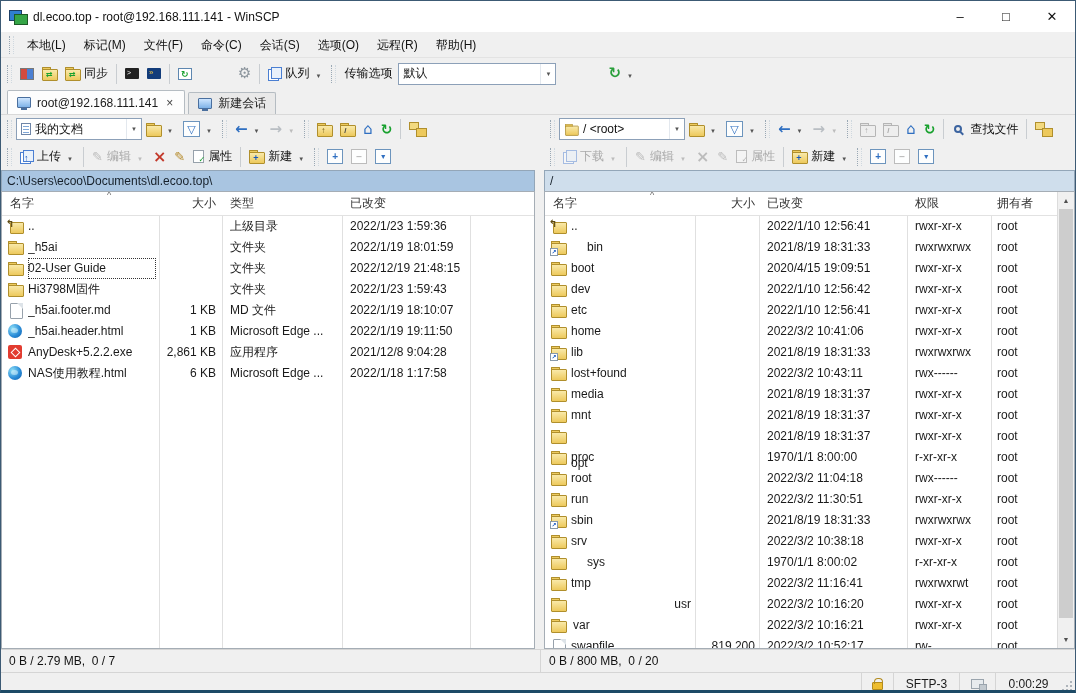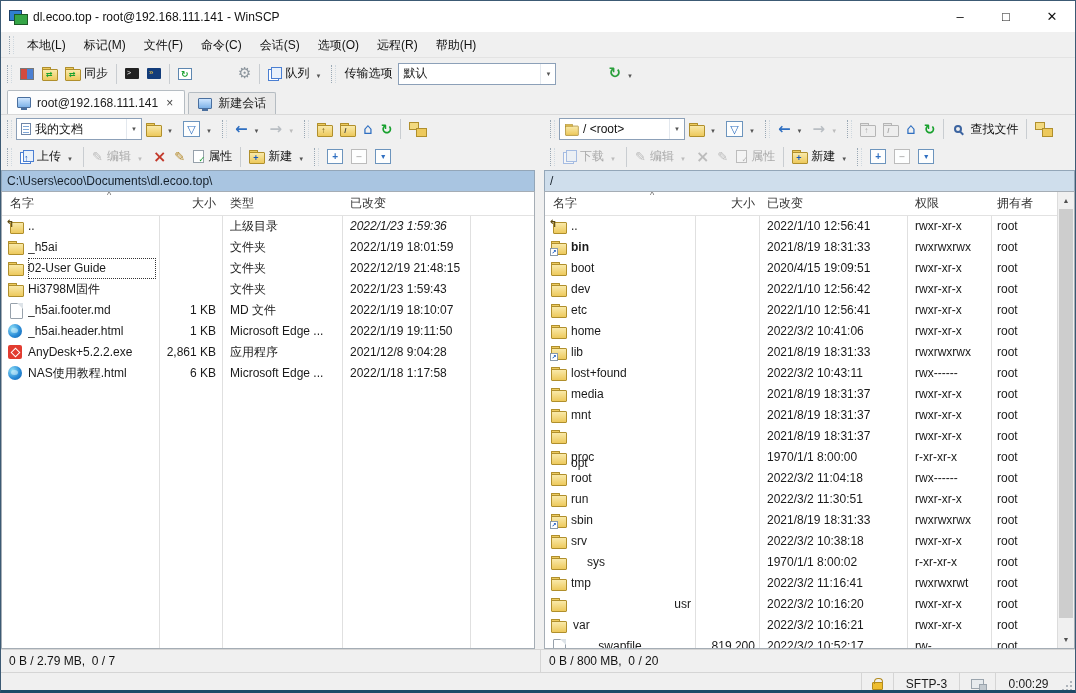--- a/index.html
+++ b/index.html
@@ -349,21 +349,21 @@
           <span class="hcell" style="left:158px;width:56px;text-align:right">大小</span>
           <span class="hcell" style="left:228px;width:108px">类型</span>
           <span class="hcell" style="left:348px;width:116px">已改变</span>
         </div>
         <div class="lbody" id="left-body">
             <div class="frow">
               <span class="fi ic-parent" style="left: 6px;"></span>
               <span class="cell" style="left: 26px; width: 128px;">..</span>
               <span class="cell" style="left: 158px; width: 56px; text-align: right;"></span>
               <span class="cell" style="left: 228px; width: 108px;">上级目录</span>
-              <span class="cell" style="left: 348px; width: 118px; font-style: italic;">2022/1/23 1:59:36</span>
+              <span class="cell" style="left: 348px; width: 118px;">2022/1/23 1:59:36</span>
             </div>
             <div class="frow">
               <span class="fi ic-folder" style="left: 6px;"></span>
               <span class="cell" style="left: 26px; width: 128px;">_h5ai</span>
               <span class="cell" style="left: 158px; width: 56px; text-align: right;"></span>
               <span class="cell" style="left: 228px; width: 108px;">文件夹</span>
               <span class="cell" style="left: 348px; width: 118px;">2022/1/19 18:01:59</span>
             </div>
             <div class="frow">
               <span class="fi ic-folder" style="left: 6px;"></span>
@@ -531,21 +531,21 @@
               <span class="cell" style="left: 26px; width: 120px;">..</span>
               <span class="cell" style="left: 150px; width: 60px; text-align: right;"></span>
               <span class="cell" style="left: 222px; width: 136px;">2022/1/10 12:56:41</span>
               <span class="cell" style="left: 370px; width: 72px;">rwxr-xr-x</span>
               <span class="cell" style="left: 452px; width: 58px;">root</span>
             </div>
             <div class="frow">
               <span class="fi ic-symlink" style="left: 6px;">
                 <i class="lnko">↗</i>
               </span>
-              <span class="cell" style="left: 26px; width: 120px; font-weight: bold;">bin</span>
+              <span class="cell" style="left: 42px; width: 120px;">bin</span>
               <span class="cell" style="left: 150px; width: 60px; text-align: right;"></span>
               <span class="cell" style="left: 222px; width: 136px;">2021/8/19 18:31:33</span>
               <span class="cell" style="left: 370px; width: 72px;">rwxrwxrwx</span>
               <span class="cell" style="left: 452px; width: 58px;">root</span>
             </div>
             <div class="frow">
               <span class="fi ic-folder" style="left: 6px;"></span>
               <span class="cell" style="left: 26px; width: 120px;">boot</span>
               <span class="cell" style="left: 150px; width: 60px; text-align: right;"></span>
               <span class="cell" style="left: 222px; width: 136px;">2020/4/15 19:09:51</span>
@@ -687,21 +687,21 @@
             <div class="frow">
               <span class="fi ic-folder" style="left: 6px;"></span>
               <span class="cell" style="left: 28px; width: 120px;">var</span>
               <span class="cell" style="left: 150px; width: 60px; text-align: right;"></span>
               <span class="cell" style="left: 222px; width: 136px;">2022/3/2 10:16:21</span>
               <span class="cell" style="left: 370px; width: 72px;">rwxr-xr-x</span>
               <span class="cell" style="left: 452px; width: 58px;">root</span>
             </div>
             <div class="frow">
               <span class="fi ic-file" style="left: 6px;"></span>
-              <span class="cell" style="left: 15px; width: 120px; text-align: center;">swapfile</span>
+              <span class="cell" style="left: 26px; width: 120px;">swapfile</span>
               <span class="cell" style="left: 150px; width: 60px; text-align: right;">819,200</span>
               <span class="cell" style="left: 222px; width: 136px;">2022/3/2 10:52:17</span>
               <span class="cell" style="left: 370px; width: 72px;">rw-</span>
               <span class="cell" style="left: 452px; width: 58px;">root</span>
             </div>
           </div>
         <div class="vscroll">
           <span class="varrow up">▲</span>
           <span class="vthumb"></span>
           <span class="varrow down">▼</span>

